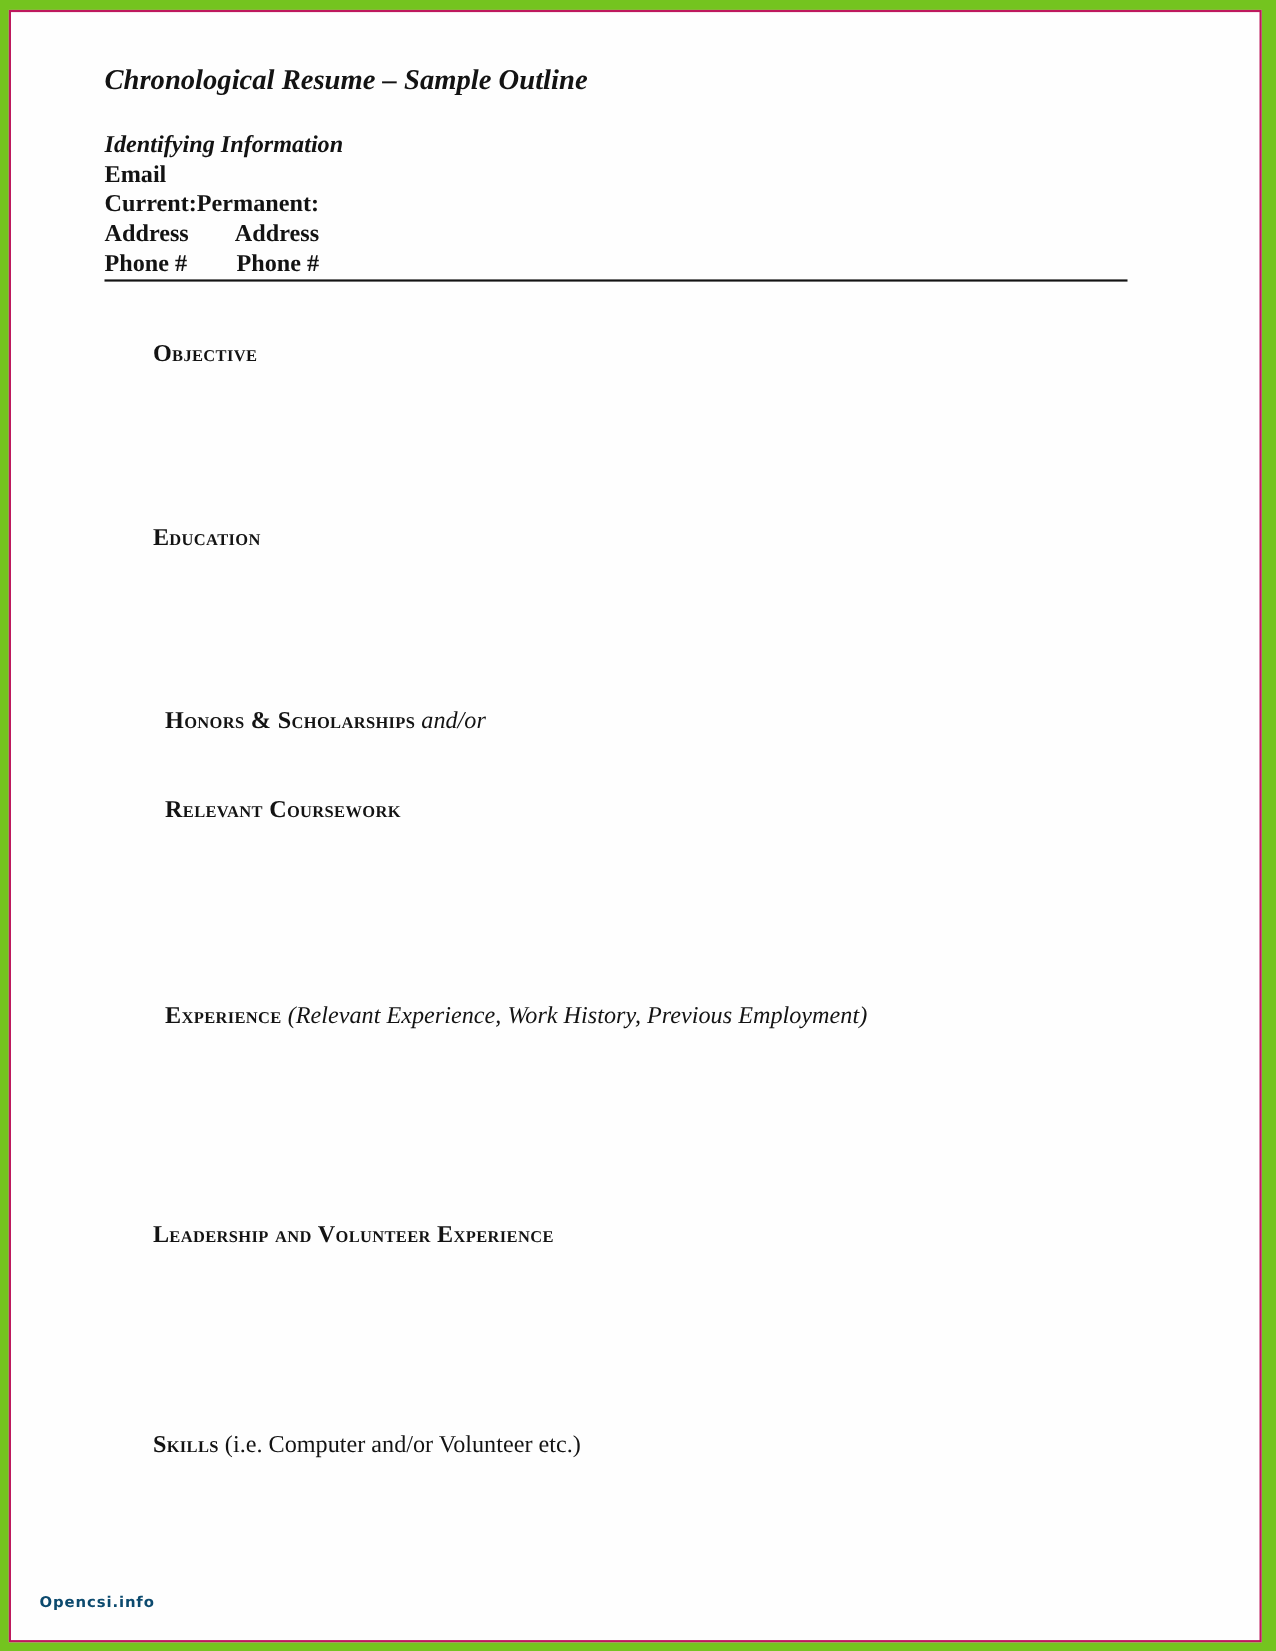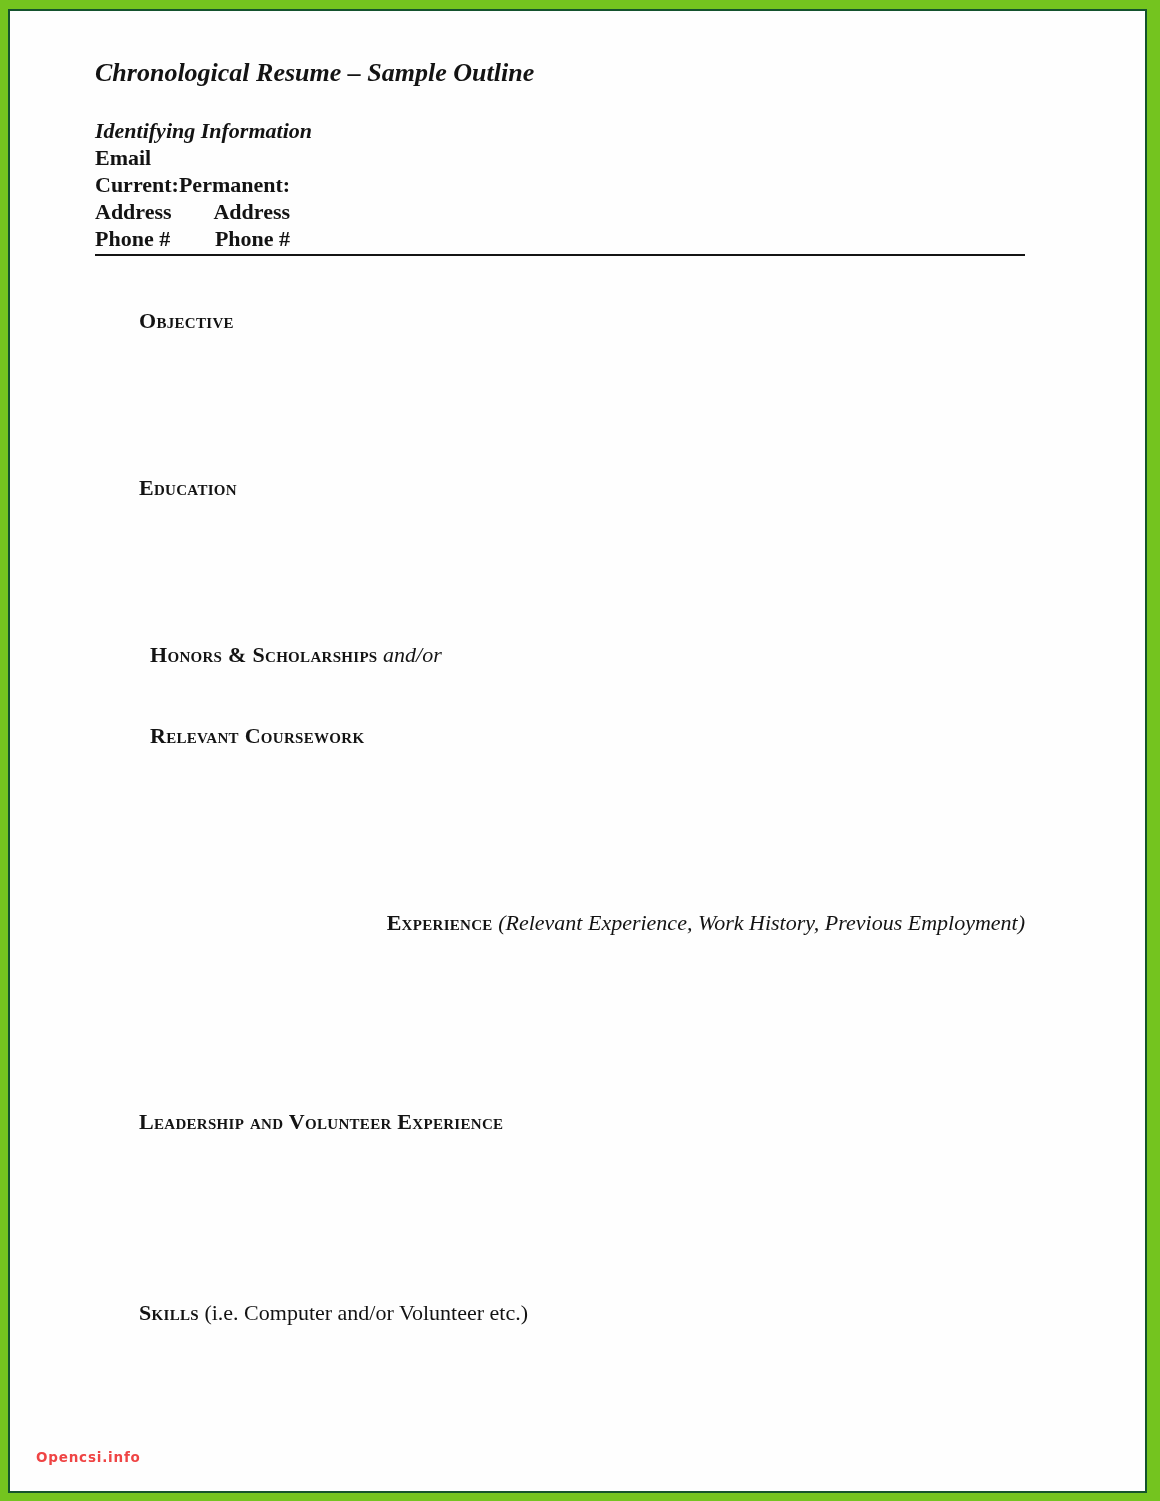--- a/index.html
+++ b/index.html
@@ -12,21 +12,21 @@
   }
   .frame {
     position: absolute; inset: 0;
     background: #74c41f;
     padding: 9px 13px 8px 8px;
     box-sizing: border-box;
   }
   .page {
     width: 100%; height: 100%;
     background: #fefefe;
-    border: 2px solid #14532d;
+    border: 2px solid #be185d;
     box-sizing: border-box;
     position: relative;
   }
   .content { padding: 0 120px 0 85px; box-sizing: border-box; }
 
   .doc-title {
     margin: 46px 0 0 0;
     font-size: 26px; line-height: 32px;
     font-weight: bold; font-style: italic;
   }
@@ -46,28 +46,28 @@
   .rule { margin-top: 2px; height: 2px; background: #141414; }
 
   .line { font-size: 22px; line-height: 27px; white-space: pre-wrap; }
   .sc { font-variant: small-caps; font-weight: bold; letter-spacing: 0.3px; margin-top: 40px; }
   .it { font-style: italic; }
   .bold { font-weight: bold; }
 
   .sec-objective   { margin-top: 24px; }
   .sec-education   { margin-top: 86px; }
   .sec-honors      { margin-top: 86px; }
-  .sec-experience  { margin-top: 106px; text-align: right; }
+  .sec-experience  { margin-top: 106px; }
   .sec-leadership  { margin-top: 118px; }
   .sec-skills      { margin-top: 110px; }
   .watermark {
     position: absolute; left: 26px; bottom: 26px;
     font-family: "DejaVu Sans", sans-serif;
     font-size: 13.5px; font-weight: 600; letter-spacing: 0.8px;
-    color: #ef4444;
+    color: #0c4a6e;
   }
 </style>
 </head>
 <body>
 
 <div class="frame">
   <div class="page">
     <div class="content">
 
       <h1 class="doc-title">Chronological Resume – Sample Outline</h1>

